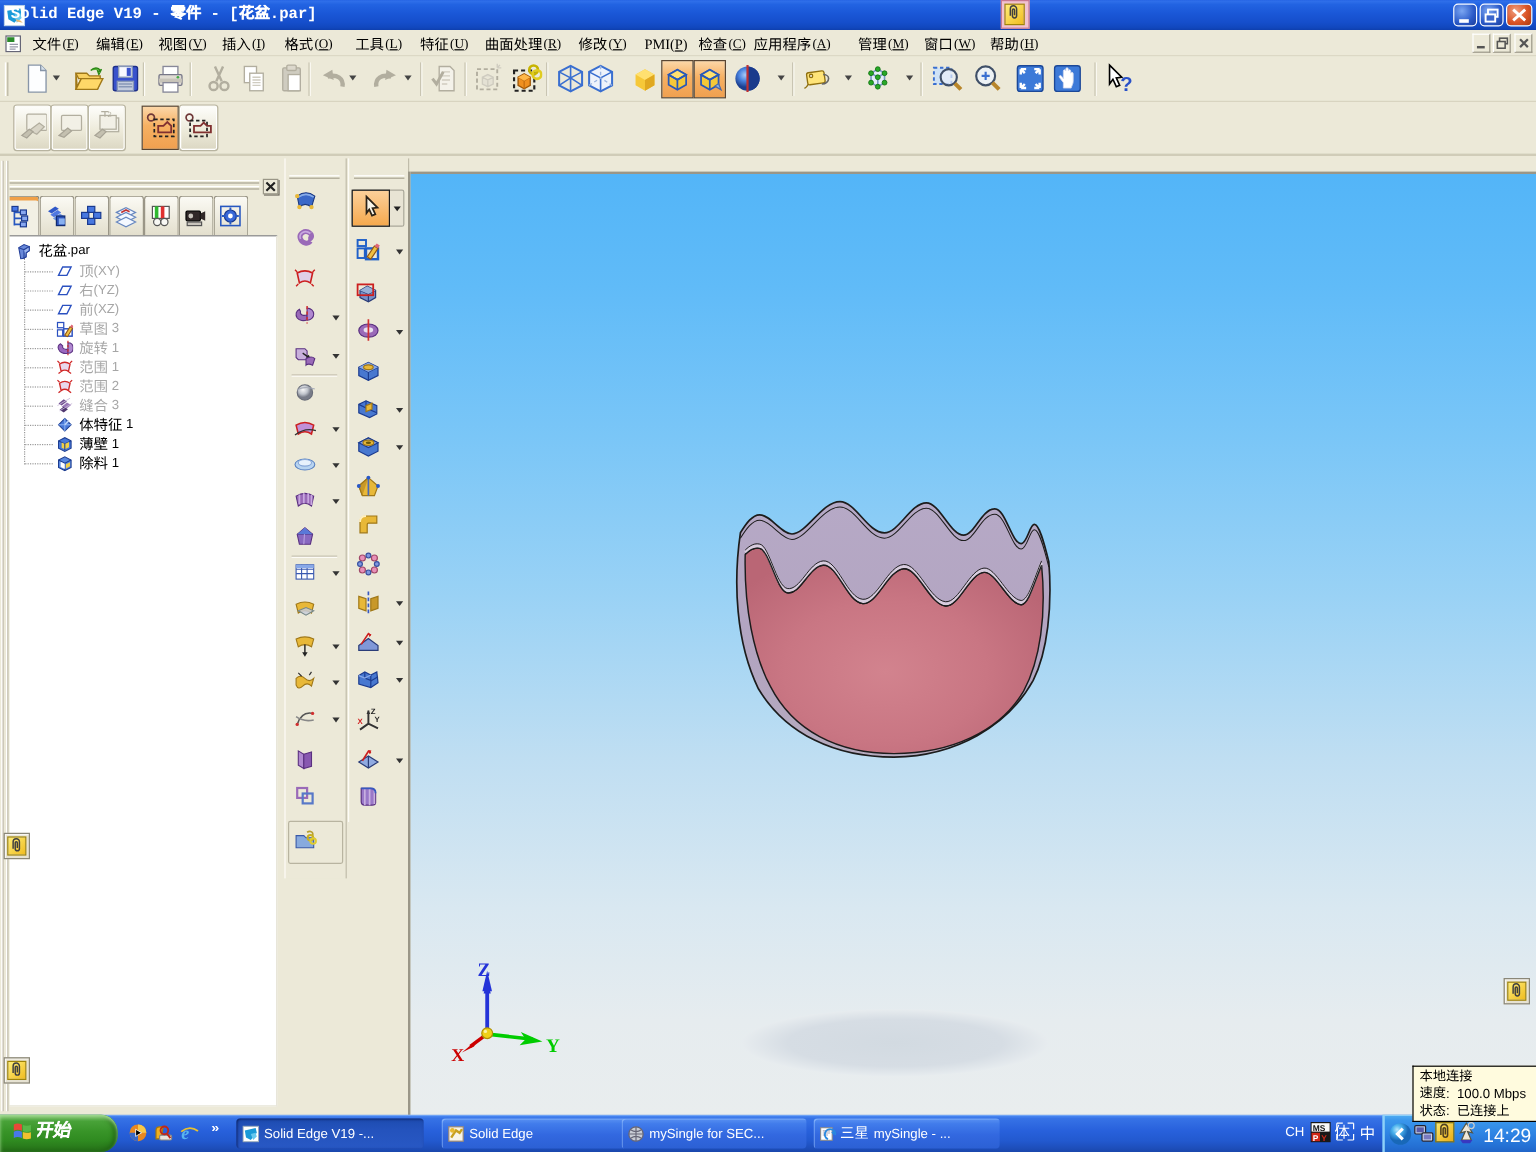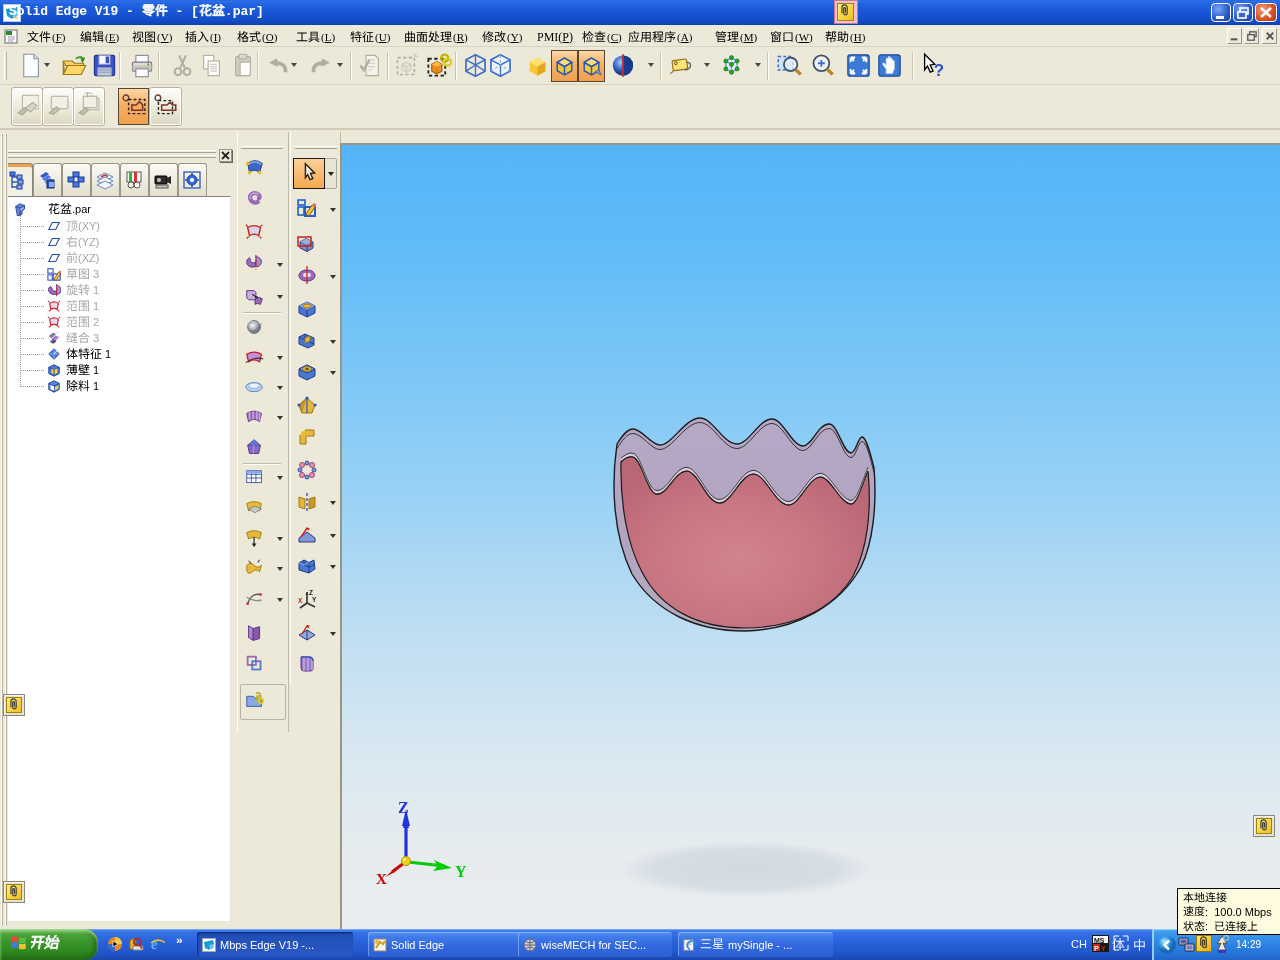--- a/index.html
+++ b/index.html
@@ -587,21 +587,21 @@
 <div class="a" style="left:21px;top:322px;width:23px;height:1px;border-top:1px dotted #9a9a9a"></div>
 <div class="a" style="left:21px;top:338px;width:23px;height:1px;border-top:1px dotted #9a9a9a"></div>
 <div class="a" style="left:21px;top:354px;width:23px;height:1px;border-top:1px dotted #9a9a9a"></div>
 <div class="a" style="left:21px;top:370px;width:23px;height:1px;border-top:1px dotted #9a9a9a"></div>
 <div class="a" style="left:21px;top:386px;width:23px;height:1px;border-top:1px dotted #9a9a9a"></div>
 <svg class="a" style="left:13px;top:202px" width="14" height="14" viewBox="0 0 16 16">
     <path d="M3 5l5-3 5 2v4l-3 2v4l-5 2z" fill="#6888d8" stroke="#24409a"></path>
     <path d="M3 5l5 2 5-3M8 7v9" fill="none" stroke="#24409a"></path>
     <path d="M8 7l5-3v4l-3 2v4" fill="#9ab4ee" stroke="#24409a"></path>
   </svg>
-<div class="a trow" style="left:48px;top:201px">
+<div class="a trow" style="left:32px;top:201px">
     <svg style="vertical-align:-2.8px" width="24" height="13" viewBox="0 0 24 13">
       <g>
         <g transform="translate(0,10.2) scale(0.0120)" fill="#000">
           <use href="#u82B1" x="0"></use>
           <use href="#u76C6" x="1000"></use>
         </g>
       </g>
     </svg>
     <span class="tlat">.par</span>
   </div>
@@ -1101,36 +1101,36 @@
     <text x="1" y="13" font-family="Liberation Serif" font-size="15" font-weight="bold" fill="#58b4f0" font-style="italic">e</text>
     <path d="M1 7q7-5.5 14-.5" fill="none" stroke="#e8c030" stroke-width="1.5"></path>
   </svg>
 <div class="a" style="left:176px;top:933px;color:#fff;font:bold 12px 'Liberation Sans';transform:scaleY(.9)">»</div>
 <div class="a tkbtn tkdown" style="left:197px;width:156px">
     <svg width="14" height="14" viewBox="0 0 14 14" style="margin:0 3px 0 5px;flex:none">
       <rect x="0.5" y="0.5" width="13" height="13" fill="#fff" stroke="#9ab"></rect>
       <path d="M2 4l9-2 1 4-5 6-4-2z" fill="#1a9ad8"></path>
       <path d="M7 7l4-1 1 3-3 3z" fill="#66c8ee"></path>
     </svg>
-    <span style="padding-left:1px">Mbps Edge V19 -...</span>
+    <span style="padding-left:1px">Solid Edge V19 -...</span>
   </div>
 <div class="a tkbtn tknorm" style="left:368px;width:154px">
     <svg width="14" height="14" viewBox="0 0 14 14" style="margin:0 3px 0 5px;flex:none">
       <rect x="1" y="1" width="12" height="12" fill="#f8f4e8" stroke="#987"></rect>
       <path d="M3 10l4-6 3 2 2-3" stroke="#c8a020" stroke-width="2" fill="none"></path>
       <circle cx="4" cy="4" r="2" fill="#e8b830"></circle>
     </svg>
     <span style="padding-left:1px">Solid Edge</span>
   </div>
 <div class="a tkbtn tknorm" style="left:518px;width:154px">
     <svg width="14" height="14" viewBox="0 0 14 14" style="margin:0 3px 0 5px;flex:none">
       <circle cx="7" cy="7" r="6" fill="#c8ccd4" stroke="#667"></circle>
       <path d="M7 1v12M1 7h12M2.5 3.5q4.5 3 9 0M2.5 10.5q4.5-3 9 0" stroke="#667" fill="none"></path>
     </svg>
-    <span style="padding-left:1px">wiseMECH for SEC...</span>
+    <span style="padding-left:1px">mySingle for SEC...</span>
   </div>
 <div class="a tkbtn tknorm" style="left:678px;width:155px">
     <svg width="14" height="14" viewBox="0 0 16 16" style="margin:0 3px 0 5px;flex:none">
       <rect x="1" y="2" width="11" height="12" fill="#fff" stroke="#888"></rect>
       <path d="M3 5h7M3 7h7M3 9h5" stroke="#aab"></path>
       <path d="M8 13a5 5 0 1 1 7-4" fill="none" stroke="#2888e0" stroke-width="1.8"></path>
       <path d="M15 5l-2 4-2-3z" fill="#2888e0"></path>
     </svg>
     <svg style="vertical-align:-2.8px" width="24" height="13" viewBox="0 0 24 13">
       <g>
@@ -1187,21 +1187,21 @@
     <rect x="8.5" y="9.5" width="6" height="4" fill="#7a7ac0"></rect>
   </svg>
 <div class="a" style="left:1196px;top:935px;width:16px;height:17px;background:linear-gradient(135deg,#ffe868,#e8ac18);border:1px solid #907808"><svg width="14" height="15" viewBox="2.5 2 15 16">
       <path d="M6.5 12.5 V6 a3 3 0 0 1 6 0 v6.5 a2 2 0 0 1 -4 0 V7 a1 1 0 0 1 2 0 v5" fill="none" stroke="#504020" stroke-width="1.4"></path>
     </svg></div>
 <svg class="a" style="left:1213px;top:934px" width="18" height="19" viewBox="0 0 18 19">
     <path d="M9 2l5 8-4-1 3 7H5l3-7-4 1z" fill="#f0e8d8" stroke="#554"></path>
     <path d="M4 16h10l-2 3H6z" fill="#3838c0"></path>
     <circle cx="13" cy="4" r="2.5" fill="none" stroke="#ccc"></circle>
   </svg>
-<div class="a" style="left:1236px;top:939px;color:#fff;font-size:10px;font-family:'Liberation Sans'">14:29</div>
+<div class="a" style="left:1236px;top:939px;color:#fff;font-size:16px;font-family:'Liberation Sans'">14:29</div>
 <div class="a" id="tooltip">
     <div><svg style="vertical-align:-2.7px" width="44" height="12" viewBox="0 0 44 12">
         <g>
           <g transform="translate(0,9.3) scale(0.0110)" fill="#000">
             <use href="#u672C" x="0"></use>
             <use href="#u5730" x="1000"></use>
             <use href="#u8FDE" x="2000"></use>
             <use href="#u63A5" x="3000"></use>
           </g>
         </g>

